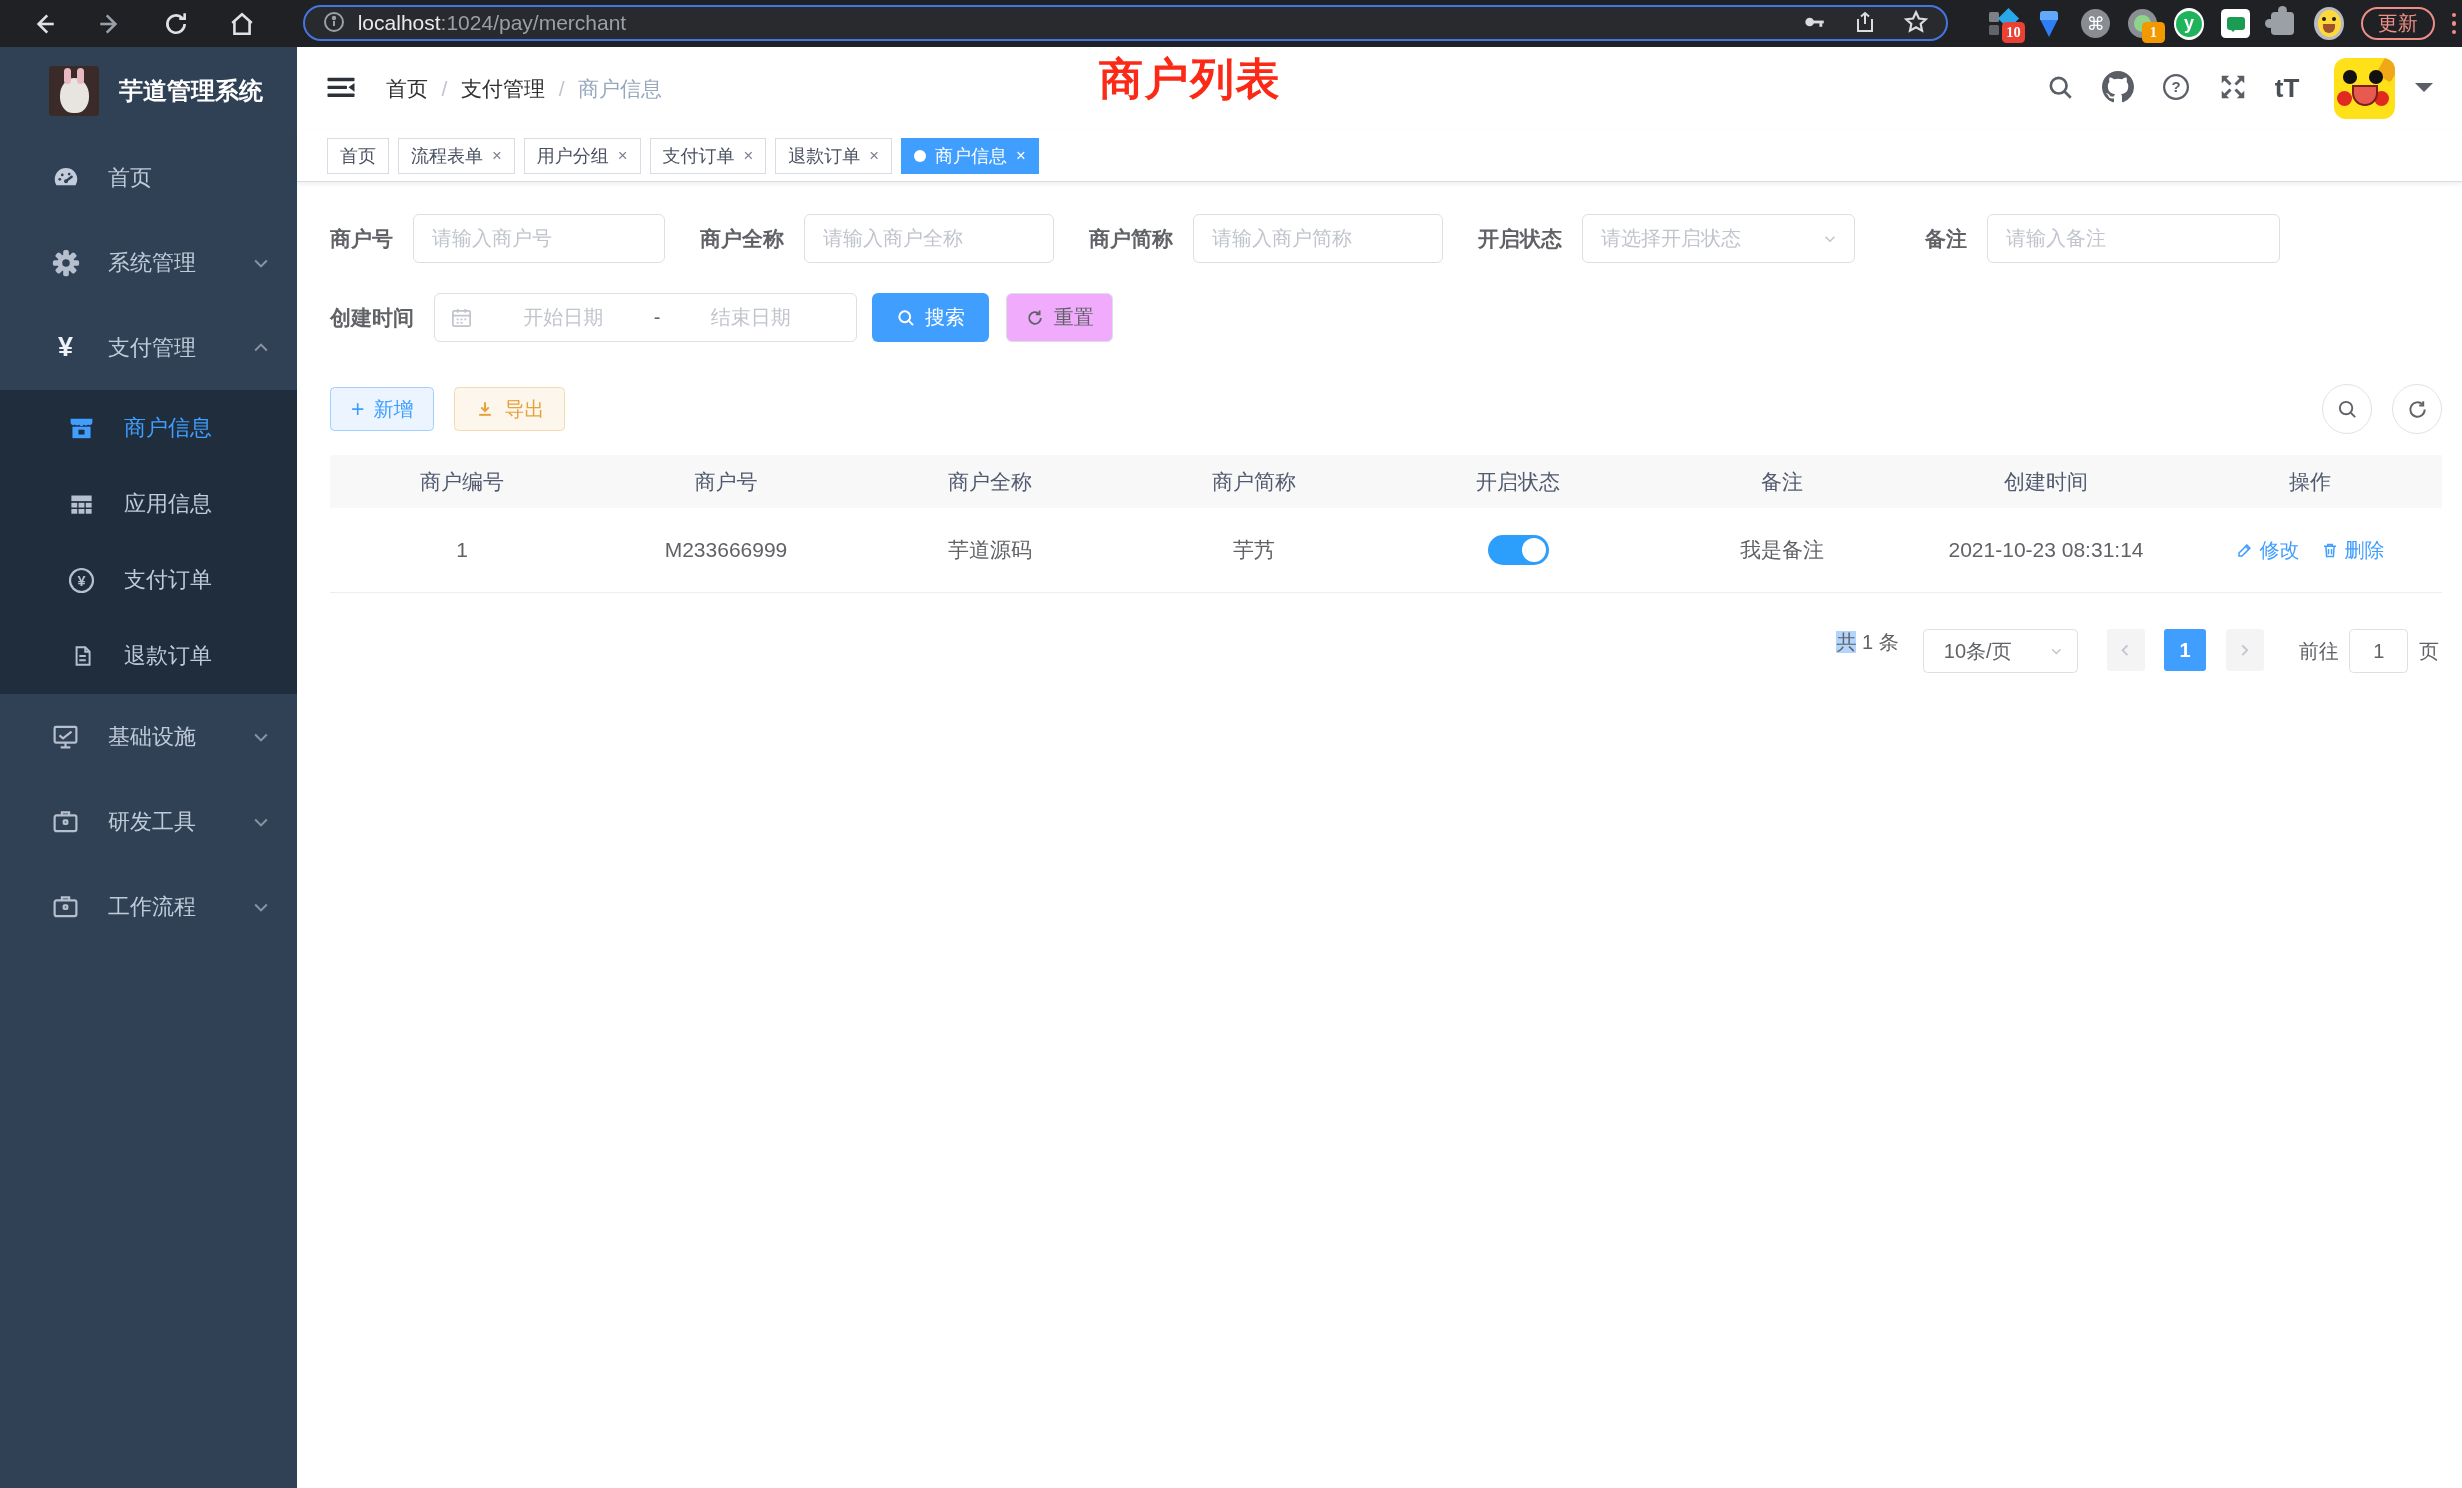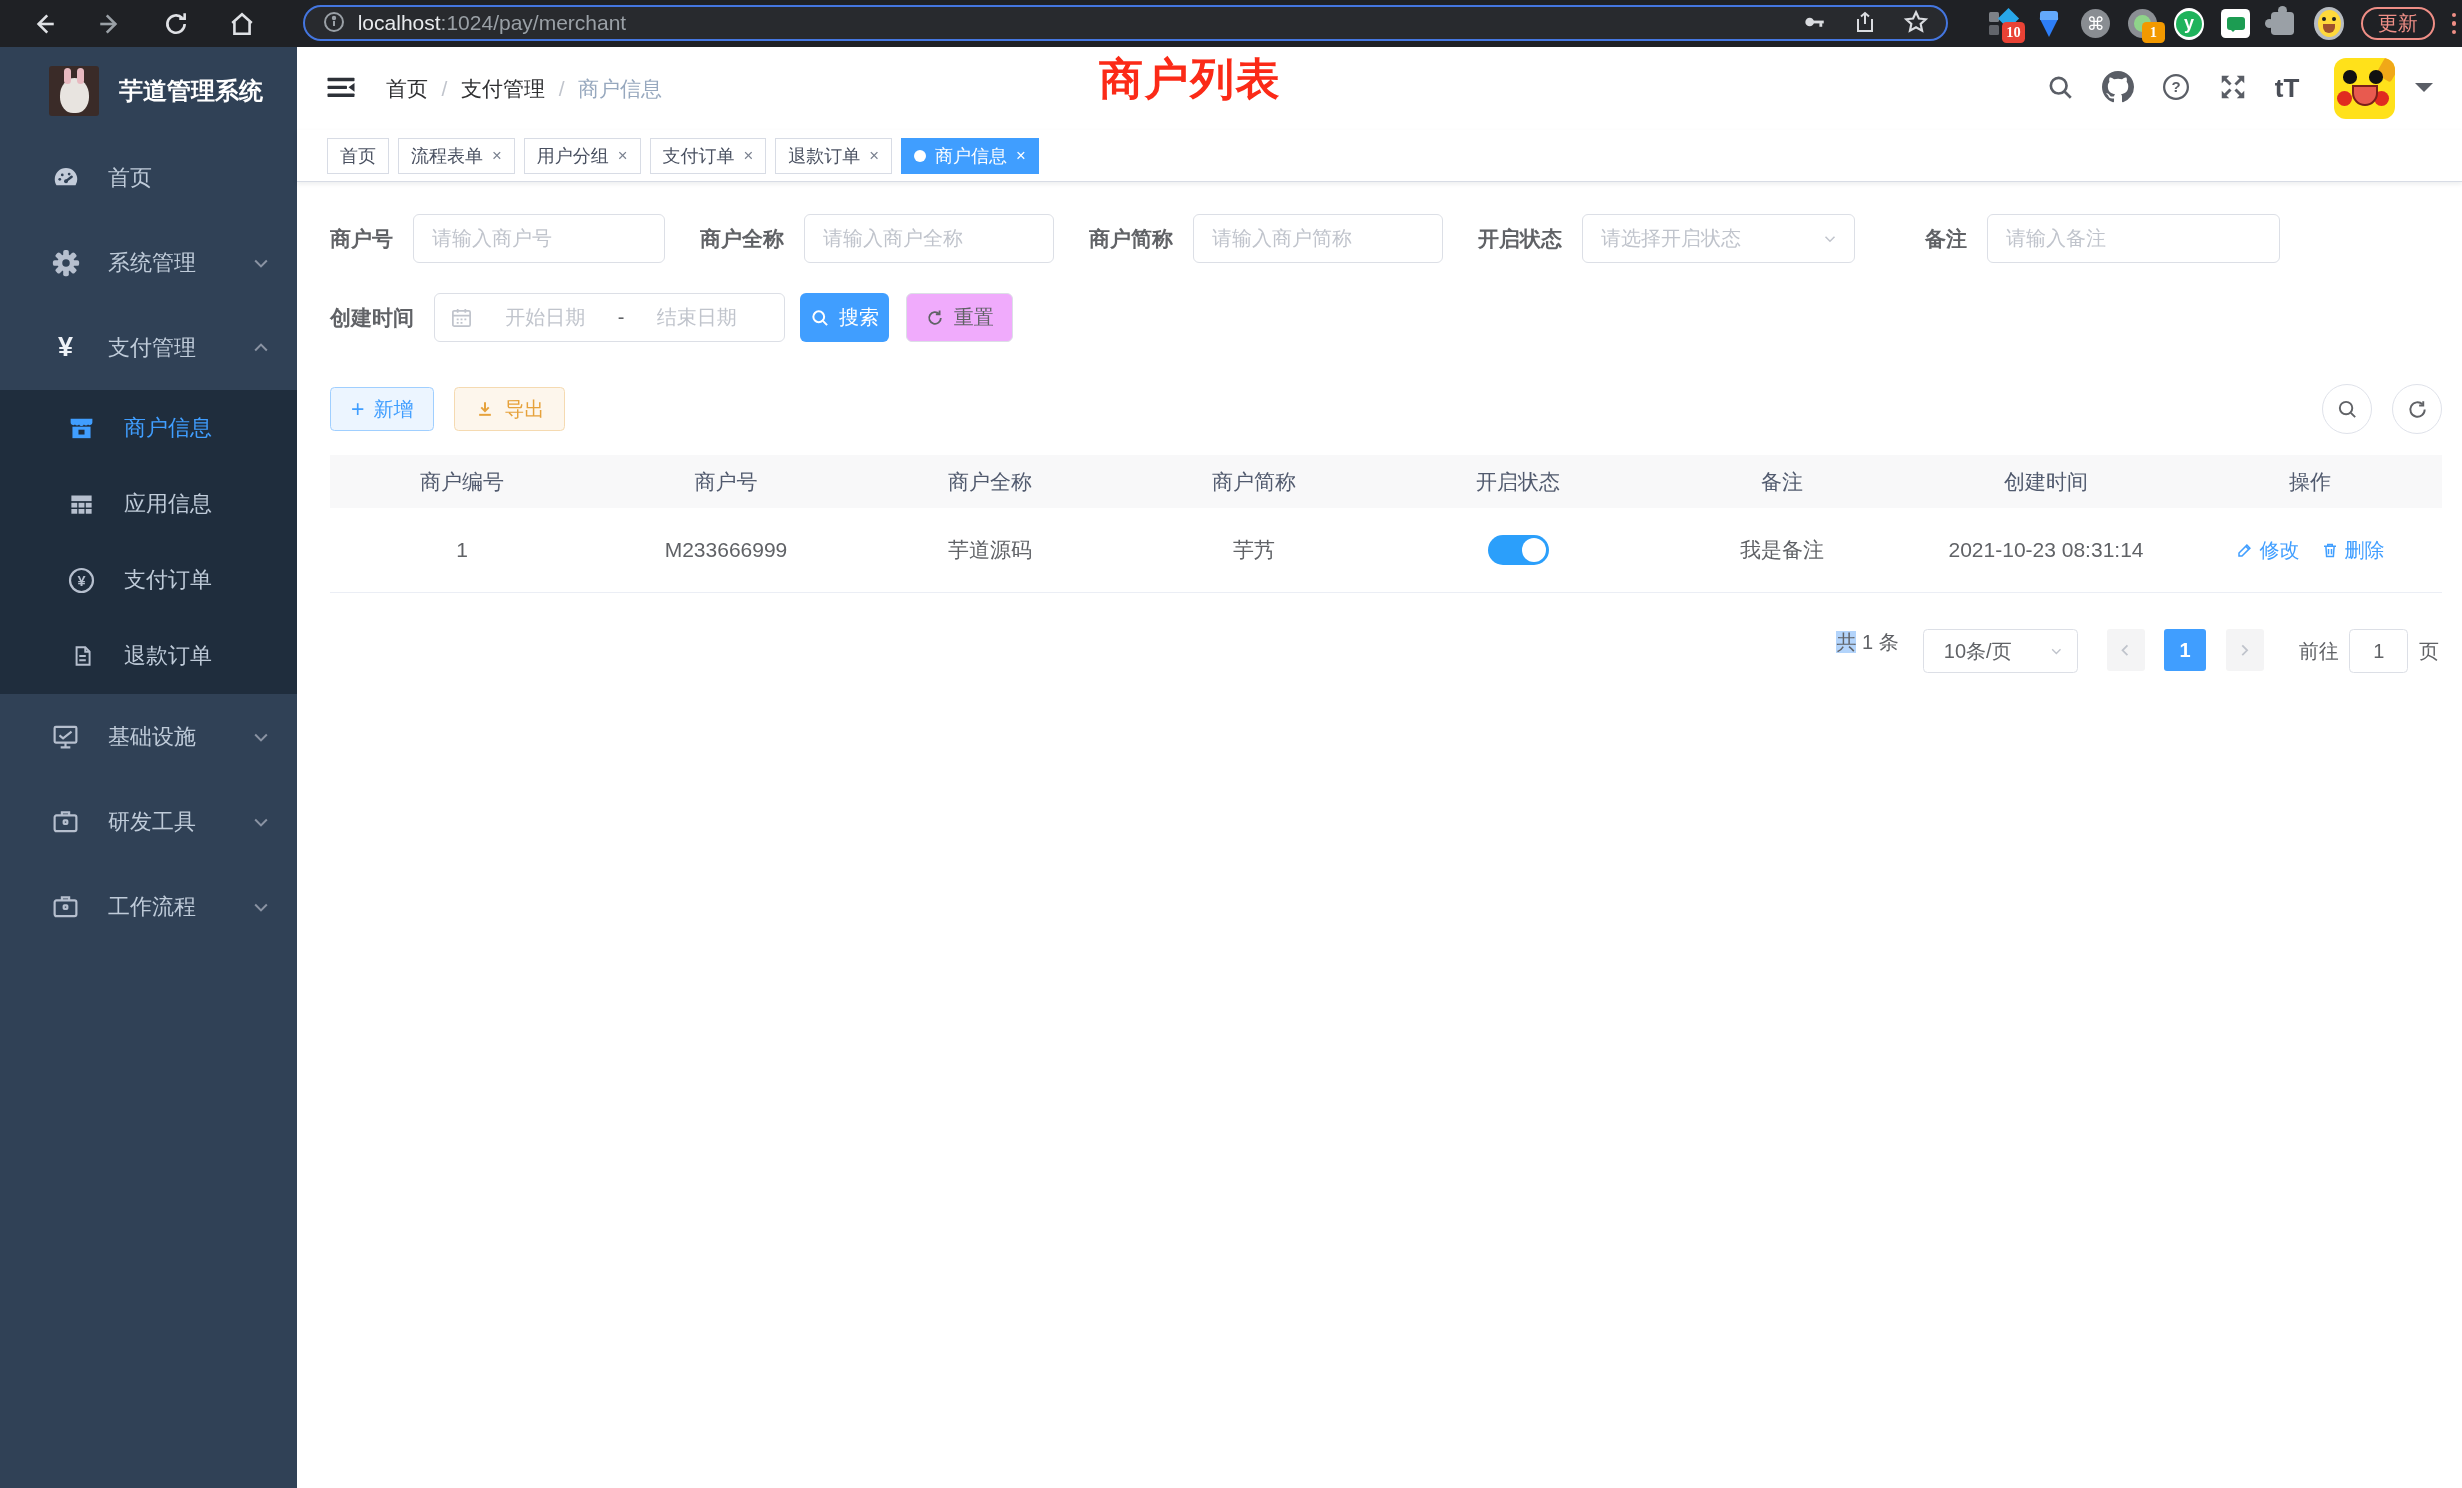--- a/index.html
+++ b/index.html
@@ -88,24 +88,24 @@
 
   
   .filters { padding:32px 20px 0 33px; }
   .f-row { display:flex; align-items:center; margin-bottom:30px; }
   .f-label { font-size:21px; font-weight:700; color:#606266; margin-right:20px; white-space:nowrap; }
   .f-input { height:49px; border:1.5px solid #dcdfe6; border-radius:6px; font-size:20px; color:#606266; padding:0 18px; outline:none; background:#fff; }
   .f-input::placeholder { color:#c0c4cc; }
   .f-select { height:49px; border:1.5px solid #dcdfe6; border-radius:6px; display:flex; align-items:center; padding:0 15px 0 18px; color:#c0c4cc; font-size:20px; background:#fff; }
   .f-select .ph { flex:1; }
   .gap46 { margin-left:35px; } .gap92 { margin-left:70px; }
-  .date-box { width:351px; height:49px; border:1.5px solid #dcdfe6; border-radius:6px; display:flex; align-items:center; padding:0 15px; color:#c0c4cc; font-size:20px; background:#fff; }
+  .date-box { width:423px; height:49px; border:1.5px solid #dcdfe6; border-radius:6px; display:flex; align-items:center; padding:0 15px; color:#c0c4cc; font-size:20px; background:#fff; }
   .date-box .d-ph { flex:1; text-align:center; }
   .btn { height:49px; border-radius:6px; font-size:20px; display:inline-flex; align-items:center; justify-content:center; gap:9px; cursor:pointer; border:1.5px solid transparent; }
-  .btn-primary { background:#409eff; color:#fff; padding:0 9px;justify-content:center; }
+  .btn-primary { background:#409eff; color:#fff; padding:0 23px;justify-content:center; }
   .btn-plain { background:#f0abfc; border-color:#dcdfe6; color:#606266; padding:0 18px; }
 
   
   .toolbar { margin-top:42px; padding:0 20px 0 33px; display:flex; align-items:center; }
   .btn-sm { height:44px; border-radius:4.5px; font-size:20px; padding:0 20px; display:inline-flex; align-items:center; gap:9px; cursor:pointer; }
   .btn-add { background:#ecf5ff; border:1.5px solid #a0cfff; color:#409eff; margin-right:20px; }
   .btn-export { background:#fdf6ec; border:1.5px solid #f5dab1; color:#e6a23c; }
   .tool-right { margin-left:auto; display:flex; gap:20px; }
   .circle-btn { width:50px; height:50px; border-radius:50%; border:1.5px solid #dfe2ea; background:#fff; display:flex; align-items:center; justify-content:center; color:#606266; cursor:pointer; }
 

